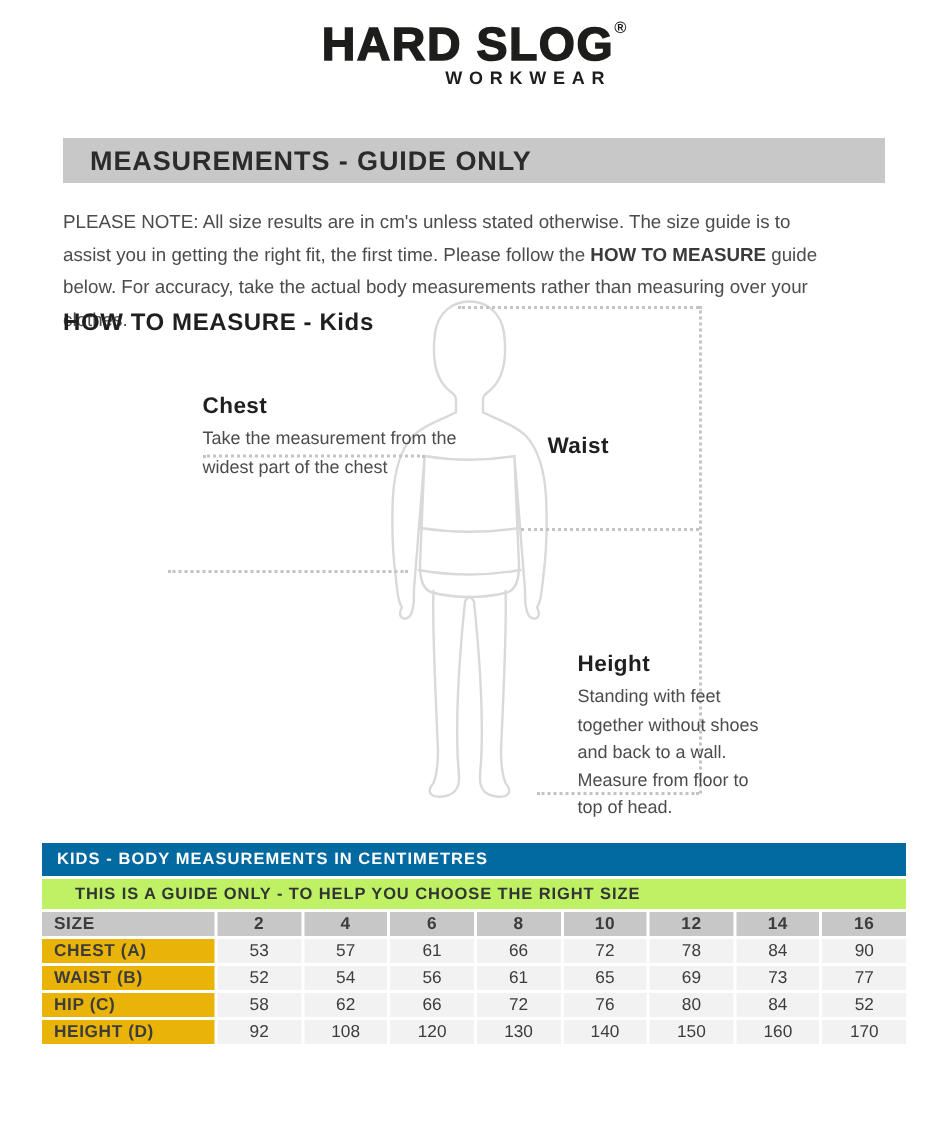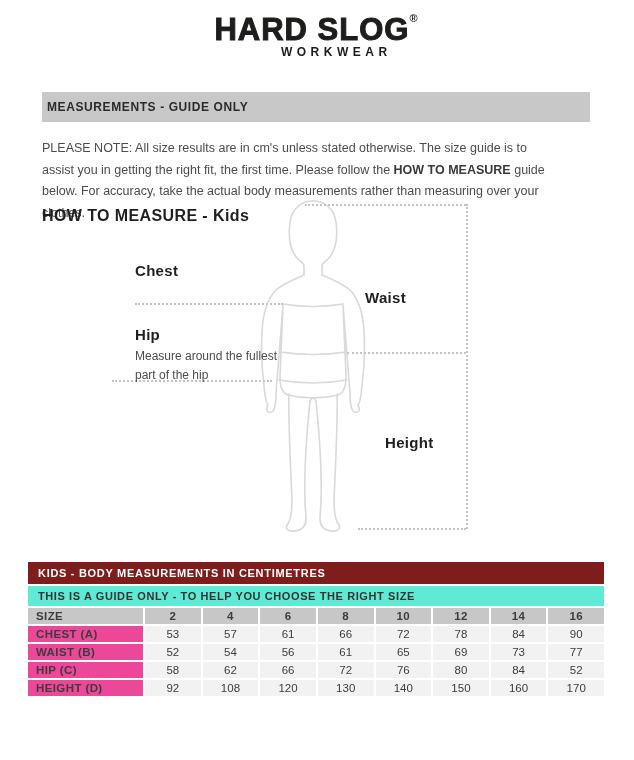--- a/index.html
+++ b/index.html
@@ -7,25 +7,25 @@
   .page {
     position:relative; width:632px; height:760px; background:#fff;
     font-family:"Liberation Sans", sans-serif; color:#3f3f3f; overflow:hidden;
   }
   
   .logo-wrap { position:absolute; top:12px; left:0; right:0; text-align:center; }
   .logo { display:inline-block; text-align:right; }
   .brand { font-size:31px; font-weight:bold; letter-spacing:1px; color:#1d1d1b;
            -webkit-text-stroke:1px #1d1d1b; }
   .brand .reg { font-size:11px; vertical-align:18px; -webkit-text-stroke:0; font-weight:bold; letter-spacing:0; }
-  .sub-brand { font-size:12px; font-weight:bold; letter-spacing:4.5px; color:#1d1d1b; margin:-3px 26px 0 0; }
+  .sub-brand { font-size:12px; font-weight:bold; letter-spacing:4.5px; color:#1d1d1b; margin:-3px 10px 0 0; }
   
   .measure-bar { position:absolute; top:92px; left:42px; width:548px; height:30px;
-    background:#c8c8c8; line-height:30px; padding-left:5px;
-    font-size:12px; font-weight:bold; letter-spacing:0.6px; color:#2b2b2b; }
+    background:#c8c8c8; line-height:30px; padding-left:18px;
+    font-size:18px; font-weight:bold; letter-spacing:0.6px; color:#2b2b2b; }
   
   .note { position:absolute; top:138px; left:42px; width:516px;
     font-size:12.5px; line-height:1.72; color:#4c4c4c; }
   .note b { color:#3a3a3a; }
   
   .htm-title { position:absolute; top:207px; left:42px; font-size:16px; font-weight:bold;
     letter-spacing:0.4px; color:#1f1f1f; }
   .diagram-label { position:absolute; }
   .diagram-label .lbl-title { font-size:15px; font-weight:bold; color:#1f1f1f; letter-spacing:0.3px; margin-bottom:4px; }
   .diagram-label .lbl-desc { font-size:12px; line-height:1.55; color:#4c4c4c; }
@@ -37,28 +37,28 @@
   .dot-v { position:absolute; border-left:2px dotted #c4c4c4; width:0; }
   .dot-chest  { left:135px; top:303px; width:148px; }
   .dot-hip    { left:112px; top:380px; width:160px; }
   .dot-waist  { left:347px; top:352px; width:119px; }
   .dot-top    { left:305px; top:204px; width:161px; }
   .dot-bottom { left:358px; top:528px; width:108px; }
   .dot-height { left:466px; top:204px; height:325px; }
   .figure-svg { position:absolute; left:240px; top:195px; }
   
   .size-table { position:absolute; top:562px; left:28px; width:576px; font-size:11px; }
-  .tbl-black { height:22px; line-height:22px; background:#7f1d1d; color:#ffffff;
+  .tbl-black { height:22px; line-height:22px; background:#0369a1; color:#ffffff;
     font-weight:bold; letter-spacing:0.7px; padding-left:10px; margin-bottom:2px; }
-  .tbl-gray { height:20px; line-height:20px; background:#5eead4; color:#333333;
-    font-weight:bold; letter-spacing:0.6px; padding-left:10px; margin-bottom:2px; }
+  .tbl-gray { height:20px; line-height:20px; background:#bef264; color:#333333;
+    font-weight:bold; letter-spacing:0.6px; padding-left:22px; margin-bottom:2px; }
   .tbl-grid { display:grid; grid-template-columns:115px repeat(8, 1fr); gap:2px; }
   .tbl-grid .cell { height:16px; line-height:16px; font-size:11.5px; color:#3c3c3c; }
   .cell.head { background:#c7c7c8; font-weight:bold; text-align:center; letter-spacing:0.4px; }
-  .cell.rowlabel { background:#ec4899; font-weight:bold; padding-left:8px; letter-spacing:0.4px; }
+  .cell.rowlabel { background:#eab308; font-weight:bold; padding-left:8px; letter-spacing:0.4px; }
   .cell.corner { background:#c7c7c8; font-weight:bold; padding-left:8px; letter-spacing:0.4px; }
   .cell.val { background:#f2f2f2; text-align:center; }
 </style>
 </head>
 <body>
 
 <div class="page">
 
   <div class="logo-wrap">
     <div class="logo">
@@ -94,30 +94,28 @@
 
   <div class="dot-h dot-chest"></div>
   <div class="dot-h dot-hip"></div>
   <div class="dot-h dot-waist"></div>
   <div class="dot-h dot-top"></div>
   <div class="dot-h dot-bottom"></div>
   <div class="dot-v dot-height"></div>
 
   <div class="diagram-label lbl-chest">
     <div class="lbl-title">Chest</div>
-  </div>
-  <div class="diagram-label lbl-hip">
-    <div class="lbl-title">Hip</div>
-    <div class="lbl-desc">Measure around the fullest part of the hip</div>
+    <div class="lbl-desc">Take the measurement from the widest part of the chest</div>
   </div>
   <div class="diagram-label lbl-waist">
     <div class="lbl-title">Waist</div>
   </div>
   <div class="diagram-label lbl-height">
     <div class="lbl-title">Height</div>
+    <div class="lbl-desc">Standing with feet together without shoes and back to a wall. Measure from floor to top of head.</div>
   </div>
 
   <div class="size-table">
     <div class="tbl-black">KIDS - BODY MEASUREMENTS IN CENTIMETRES</div>
     <div class="tbl-gray">THIS IS A GUIDE ONLY - TO HELP YOU CHOOSE THE RIGHT SIZE</div>
     <div class="tbl-grid" id="tbl-grid">
         <div class="cell corner">SIZE</div>
         <div class="cell head">2</div>
         <div class="cell head">4</div>
         <div class="cell head">6</div>

